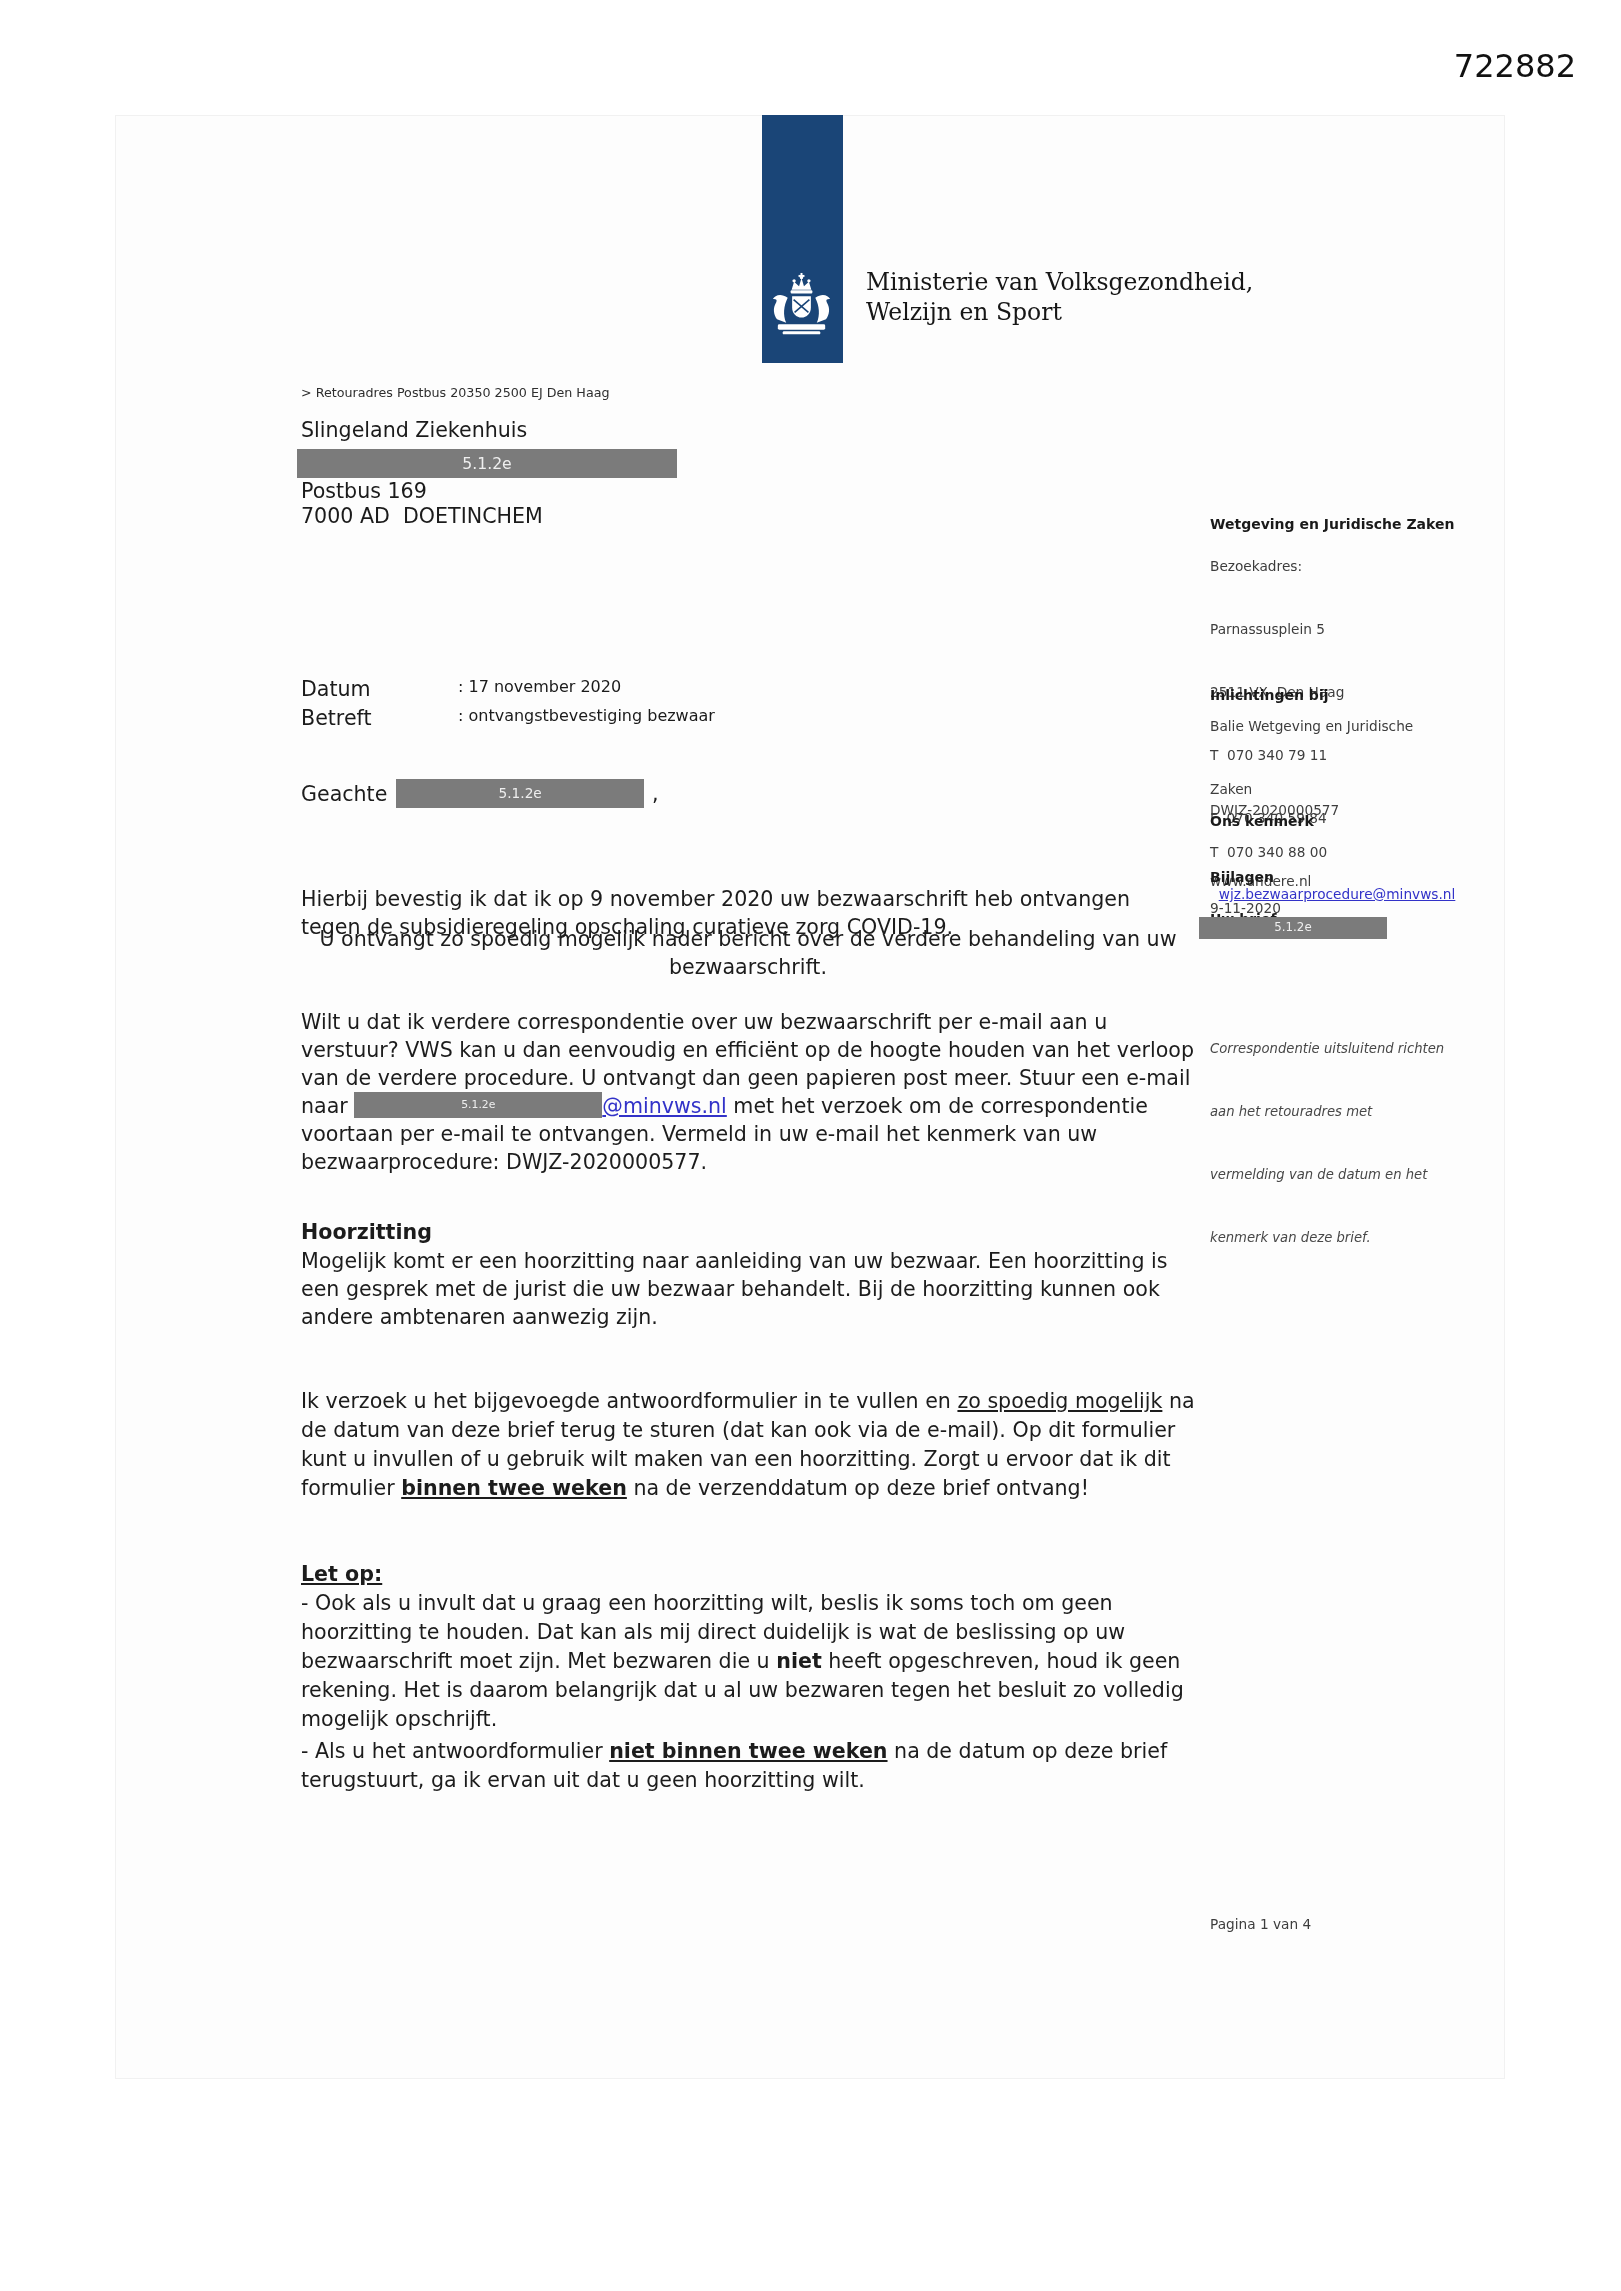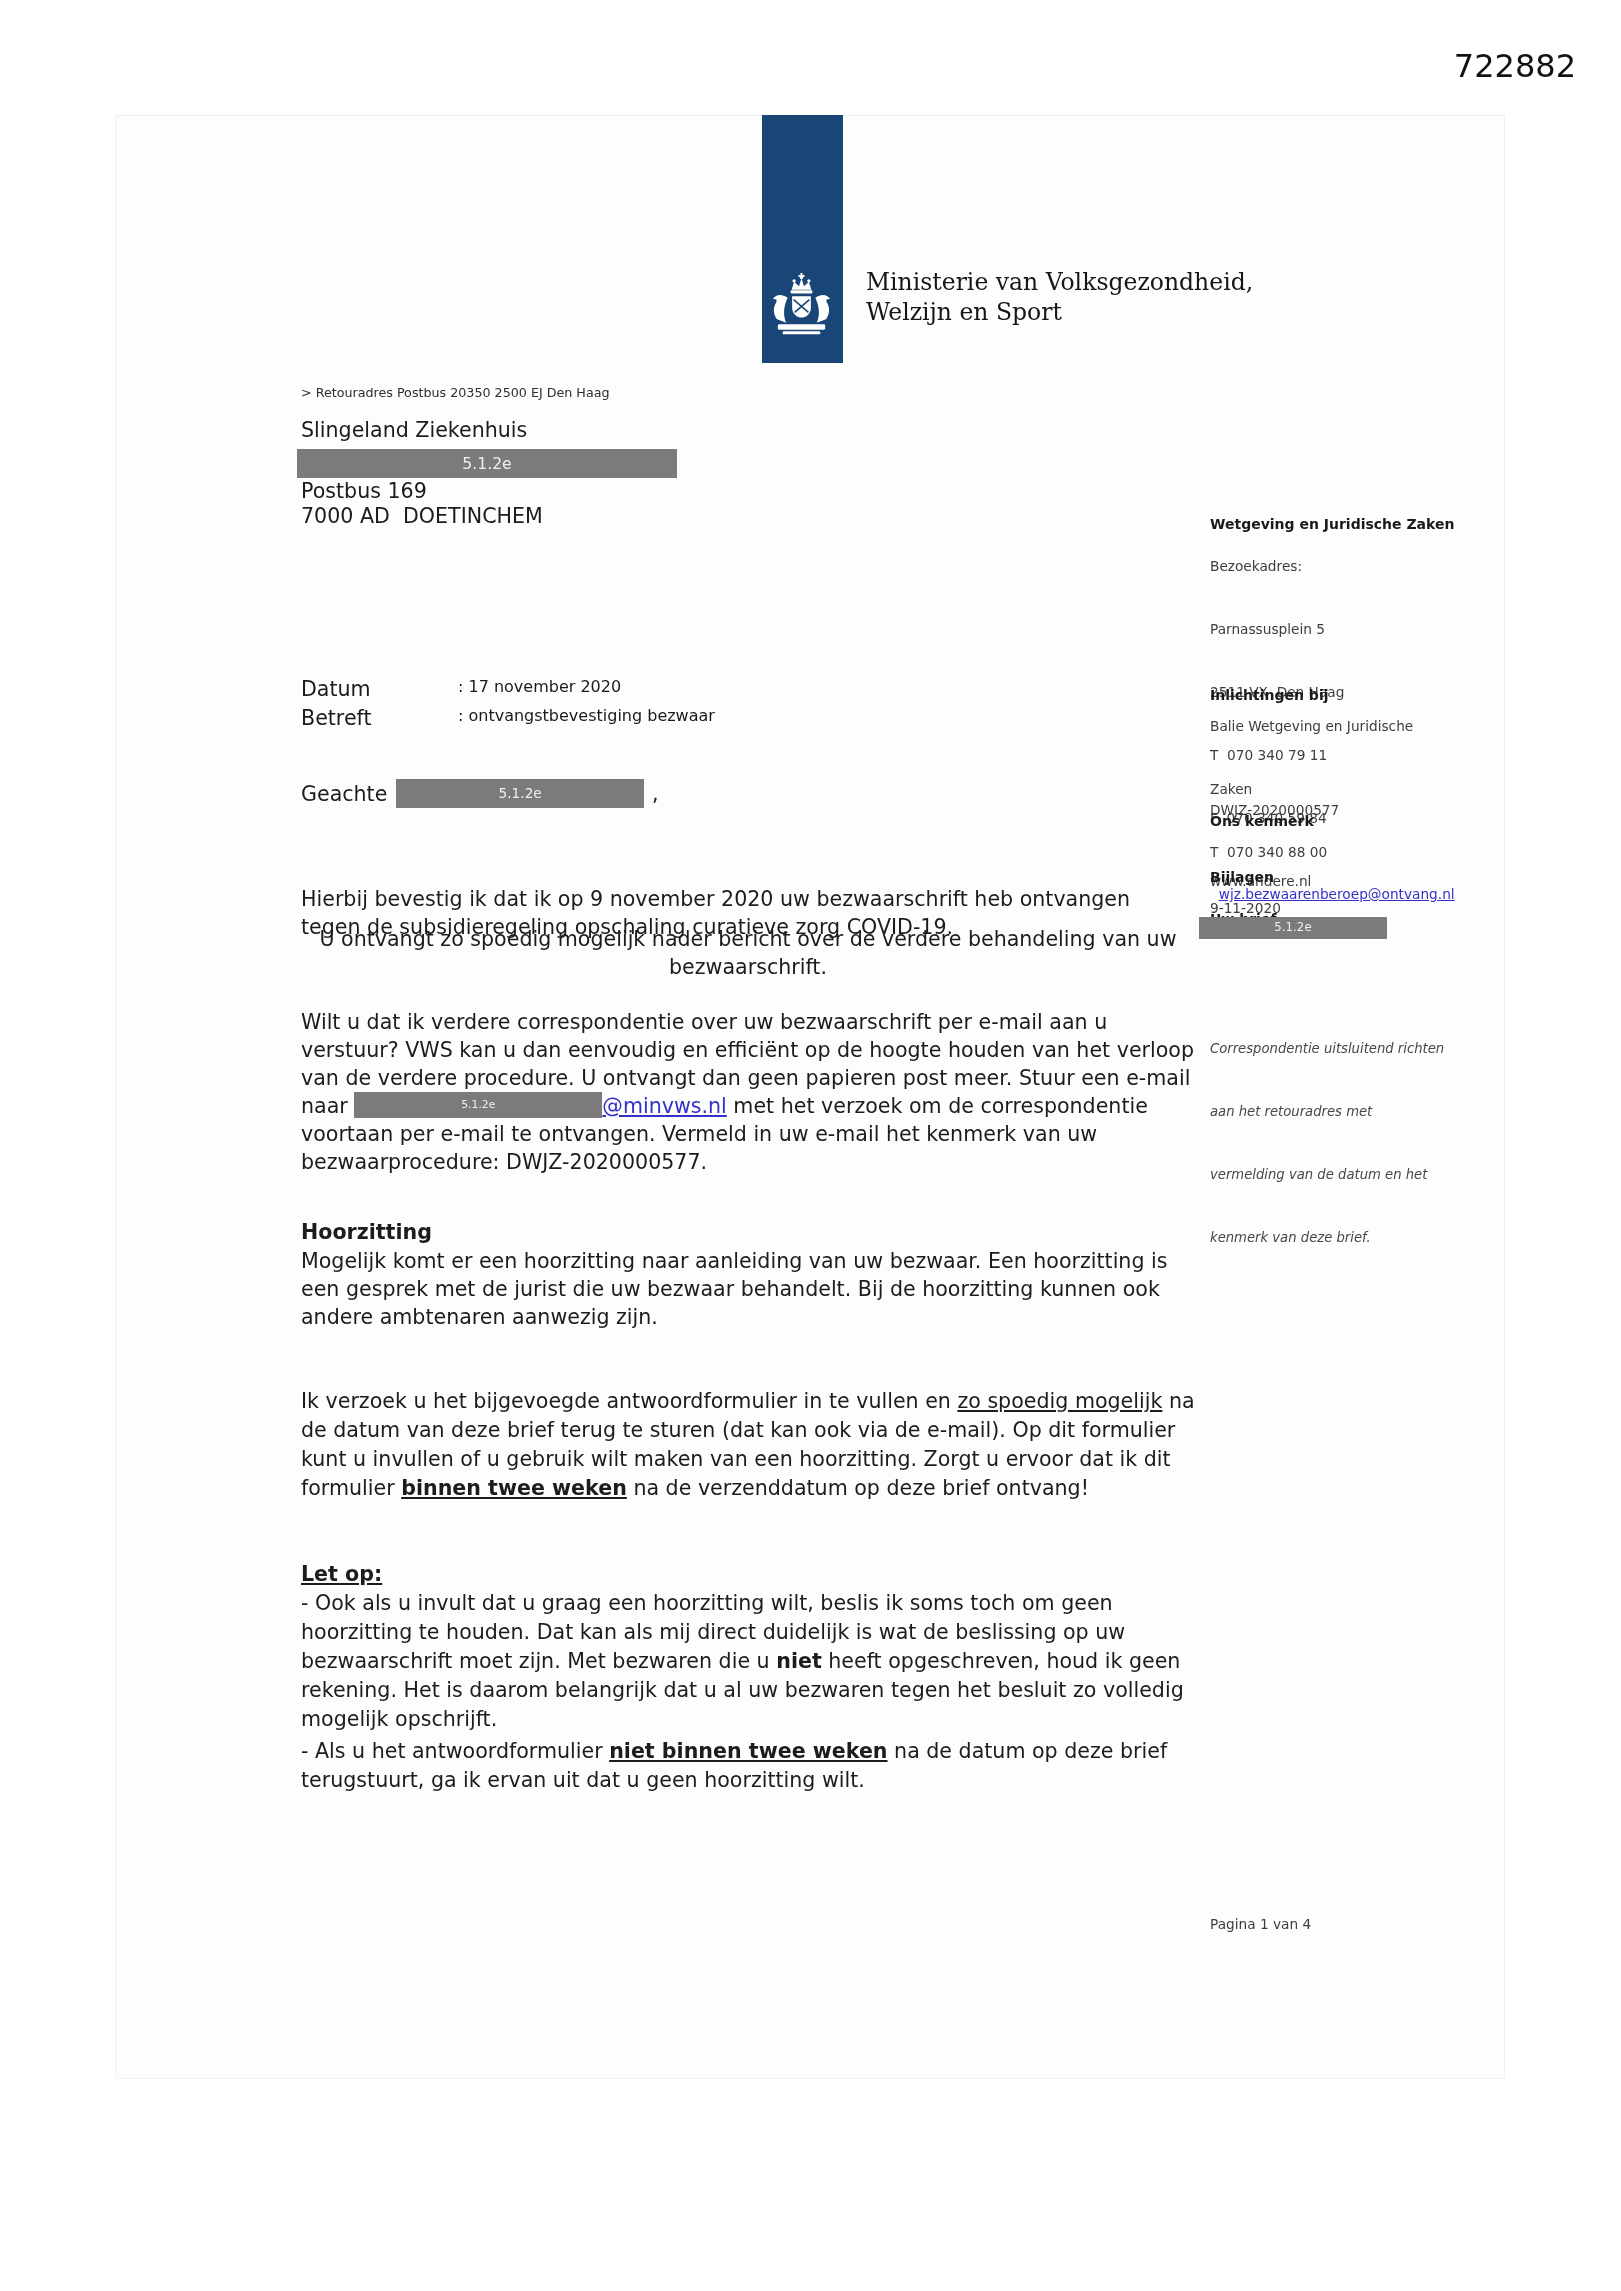--- a/index.html
+++ b/index.html
@@ -82,21 +82,21 @@
   <div>2511 VX  Den Haag</div>
   <div>T  070 340 79 11</div>
   <div>F  070 340 59 84</div>
   <div>www.andere.nl</div>
 </div>
 <div class="abs side side-b" style="top:653px;">Inlichtingen bij</div>
 <div class="abs side" style="top:674px;">
   <div>Balie Wetgeving en Juridische</div>
   <div>Zaken</div>
   <div>T  070 340 88 00</div>
-  <a class="link">wjz.bezwaarenberoep@ontvang.nl</a>
+  <a class="link">wjz.bezwaarprocedure@minvws.nl</a>
 </div>
 <div class="abs side side-b" style="top:779px;">Ons kenmerk</div>
 <div class="abs side" style="top:800px;">DWJZ-2020000577</div>
 <div class="abs side side-b" style="top:835px;">Bijlagen</div>
 <div class="abs side side-b" style="top:877px;">Uw brief</div>
 <div class="abs side" style="top:898px;">9-11-2020</div>
 <div class="abs redact bar-side">5.1.2e</div>
 <div class="abs side note" style="top:996px;">
   <div>Correspondentie uitsluitend richten</div>
   <div>aan het retouradres met</div>

